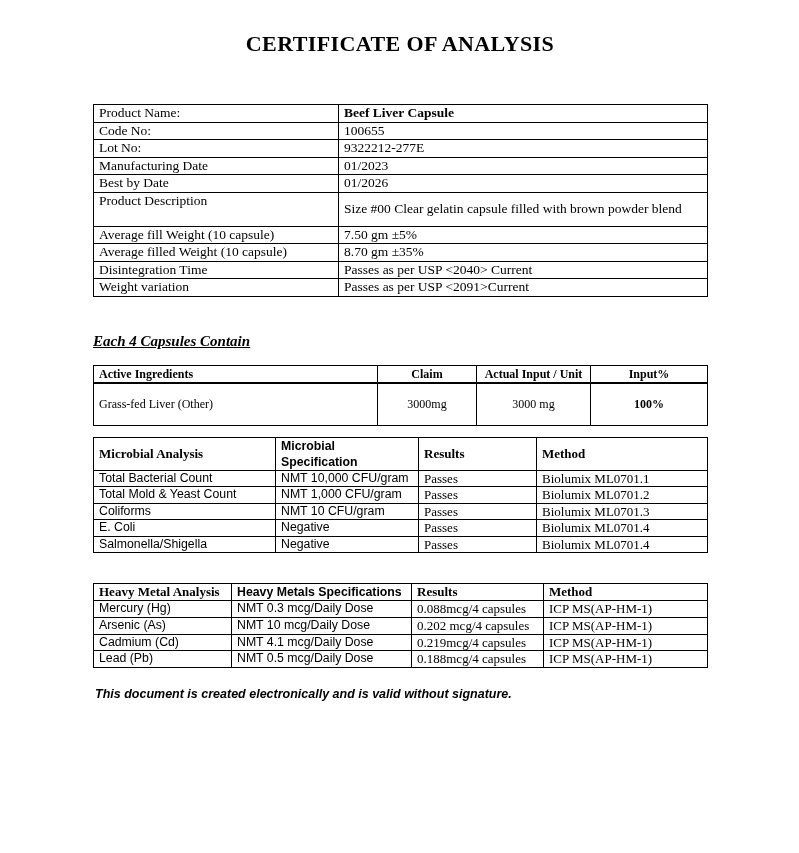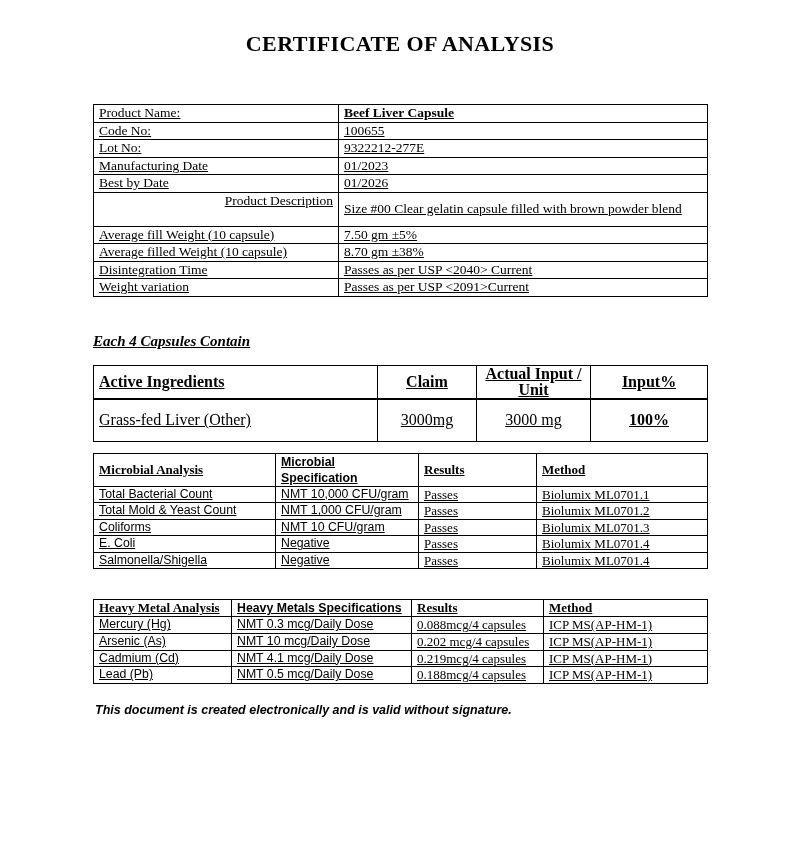--- a/index.html
+++ b/index.html
@@ -13,40 +13,40 @@
 
   .title {
     margin:31px 0 0 0;
     text-align:center;
     font-size:22px;
     font-weight:bold;
     letter-spacing:0.4px;
     line-height:26px;
   }
 
-  table { border-collapse:collapse; width:614px; table-layout:fixed;text-decoration:underline; }
+  table { border-collapse:collapse; width:614px; table-layout:fixed; }
   td, th { border:1px solid #000; padding:0 5px; vertical-align:middle; }
 
   
   .t-product { margin-top:47px; font-size:13.5px; }
   .t-product td { height:16px; line-height:16.5px; }
   .t-product .val-bold { font-weight:bold; }
 
   
   .section-heading {
     margin:36px 0 16px 0;
     font-size:15px;
     font-weight:bold;
     font-style:italic;
     text-decoration:underline;
     line-height:16px;
   }
 
   
-  .t-active { margin-top:13px; font-size:16px; }
+  .t-active { margin-top:13px; font-size:12px; }
   .t-active th { height:16px; line-height:16px; border-bottom:2.5px solid #000; font-weight:bold; }
   .t-active td { height:41px; }
   .t-active .c-center { text-align:center; }
   .t-active .b { font-weight:bold; }
   .t-active th:first-child { text-align:left; }
 
   .other-ing { margin:4px 0 0 0; font-size:13.5px; line-height:16px; }
   .other-ing .lbl { font-weight:bold; }
 
   
@@ -92,30 +92,30 @@
       </tr>
       <tr>
         <td>Manufacturing Date</td>
         <td>01/2023</td>
       </tr>
       <tr>
         <td>Best by Date</td>
         <td>01/2026</td>
       </tr>
       <tr>
-        <td style="vertical-align:top;text-align:right;">Product Description</td>
+        <td style="vertical-align:top;">Product Description</td>
         <td style="height:33px; white-space:normal;">Size #00 Clear gelatin capsule filled with brown powder blend</td>
       </tr>
       <tr>
         <td>Average fill Weight (10 capsule)</td>
         <td>7.50 gm ±5%</td>
       </tr>
       <tr>
         <td>Average filled Weight (10 capsule)</td>
-        <td>8.70 gm ±38%</td>
+        <td>8.70 gm ±35%</td>
       </tr>
       <tr>
         <td>Disintegration Time</td>
         <td>Passes as per USP &lt;2040&gt; Current</td>
       </tr>
       <tr>
         <td>Weight variation</td>
         <td>Passes as per USP &lt;2091&gt;Current</td>
       </tr>
     </tbody>

